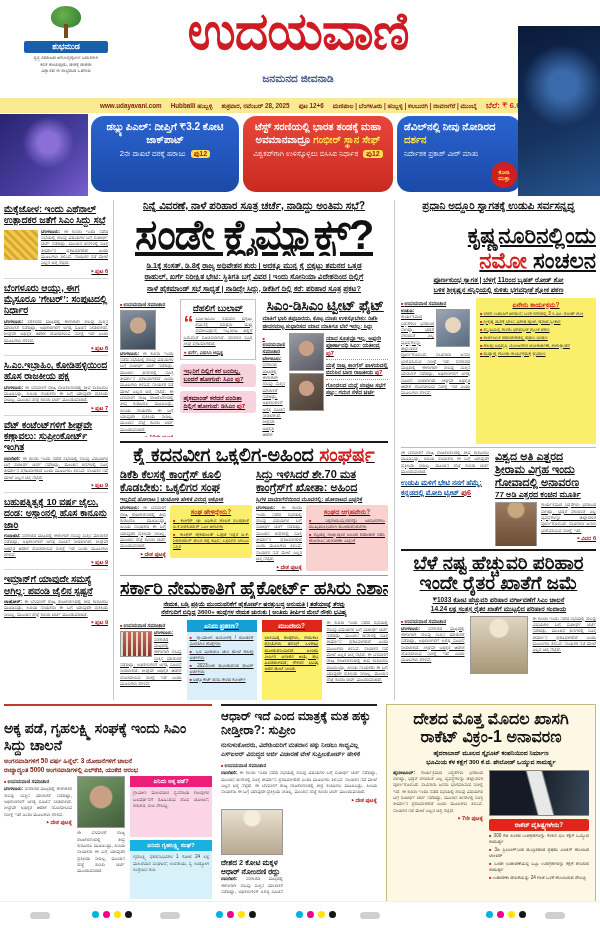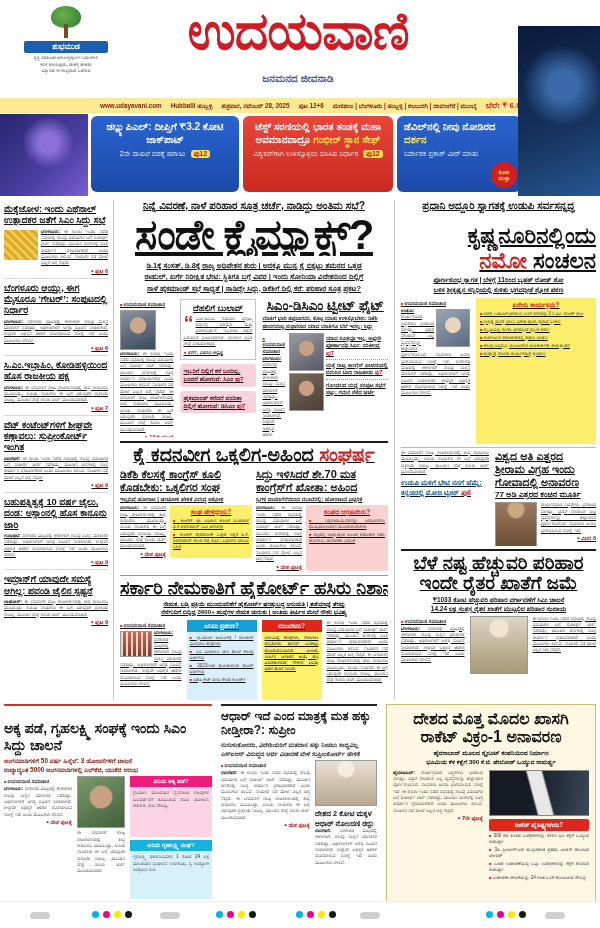--- a/index.html
+++ b/index.html
@@ -25,21 +25,21 @@
   
   .infobar{position:absolute;top:98px;left:0;width:600px;height:15px;background:#fbe993;
         display:flex;align-items:center;gap:9px;padding:0 92px 0 100px;box-sizing:border-box;
         font-size:6.3px;font-weight:bold;color:#7c2212;white-space:nowrap;overflow:hidden;}
   .infobar .price{color:#d01f1f;font-size:8px;margin-left:auto;}
   
   .promos{position:absolute;top:113px;left:0;width:600px;height:84px;background:#fff;}
   .img-player{position:absolute;left:0;top:1px;width:88px;height:82px;
         background:radial-gradient(circle at 55% 35%,#8a6fd8 14%,transparent 36%),
         linear-gradient(135deg,#2a2470,#4a3fa0 60%,#7a5fd0);}
-  .promo{position:absolute;top:3px;height:76px;border-radius:6px;color:#fff;
+  .promo{position:absolute;top:3px;height:76px;border-radius:13px;color:#fff;
         padding:5px 7px;box-sizing:border-box;text-align:center;overflow:hidden;}
   .promo .pt{font-size:10px;font-weight:bold;line-height:1.25;}
   .promo .ps{font-size:7.3px;margin-top:3px;}
   .promo .hl{color:#ffe14d;}
   .pbadge{display:inline-block;background:#ffe14d;color:#a81212;font-weight:bold;
         font-size:7px;border-radius:3px;padding:0 3px;margin-left:3px;}
   .promo-blue{left:91px;width:148px;background:linear-gradient(#2a63cf,#1b4aa8);}
   .promo-red{left:243px;width:150px;background:linear-gradient(#e8463a,#c92a20);}
   .promo-blue2{left:397px;width:124px;background:linear-gradient(#2a63cf,#1b4aa8);text-align:left;}
   .cbadge{position:absolute;right:4px;bottom:4px;width:26px;height:26px;border-radius:50%;
@@ -161,21 +161,21 @@
   .ak-row{display:flex;gap:5px;margin-top:2px;height:128px;overflow:hidden;}
   .ak-c1{flex:1;} .ak-c2{width:48px;} .ak-c3{width:82px;}
   .ph-woman{width:46px;height:50px;border:1px solid #999;
         background:radial-gradient(circle at 50% 40%,#caa085 28%,transparent 32%),linear-gradient(150deg,#7a9a6a,#41603c);}
   .pinkbox .hd{background:#ec1e79;color:#fff;font-size:6px;font-weight:bold;text-align:center;padding:2px 0;}
   .pinkbox .bd{background:#fbd5e6;padding:3px;height:44px;}
   .cyanbox{margin-top:3px;}
   .cyanbox .hd{background:#18b1e0;color:#fff;font-size:6px;font-weight:bold;text-align:center;padding:2px 0;}
   .cyanbox .bd{background:#d7f1fb;padding:3px;height:42px;}
   .ad-head{font-size:12px;font-weight:800;line-height:1.2;}
-  .ad-row{display:flex;gap:5px;margin-top:2px;height:136px;overflow:hidden;}
+  .ad-row{display:flex;gap:5px;margin-top:2px;height:136px;overflow:hidden;flex-direction:column;}
   .ad-c1{flex:1;} .ad-c2{width:62px;}
   .img-sc{width:60px;height:44px;border:1px solid #999;
         background:radial-gradient(circle at 50% 18%,#f5eedd 16%,transparent 20%),linear-gradient(#e8e0d0,#b8a890);}
   .ad-sub{font-size:7.4px;font-weight:bold;line-height:1.25;margin-top:3px;}
   .rocketbox{flex:1;border:1px solid #c9b97a;background:#fdf7e3;padding:5px 6px;box-sizing:border-box;overflow:hidden;}
   .rk-head{font-size:16px;font-weight:800;text-align:center;line-height:1.15;}
   .rk-deck{font-size:6.2px;font-weight:bold;text-align:center;line-height:1.45;margin-top:2px;}
   .rk-row{display:flex;gap:6px;margin-top:3px;height:130px;overflow:hidden;}
   .rk-row .t{flex:1;}
   .rk-right{width:100px;}

